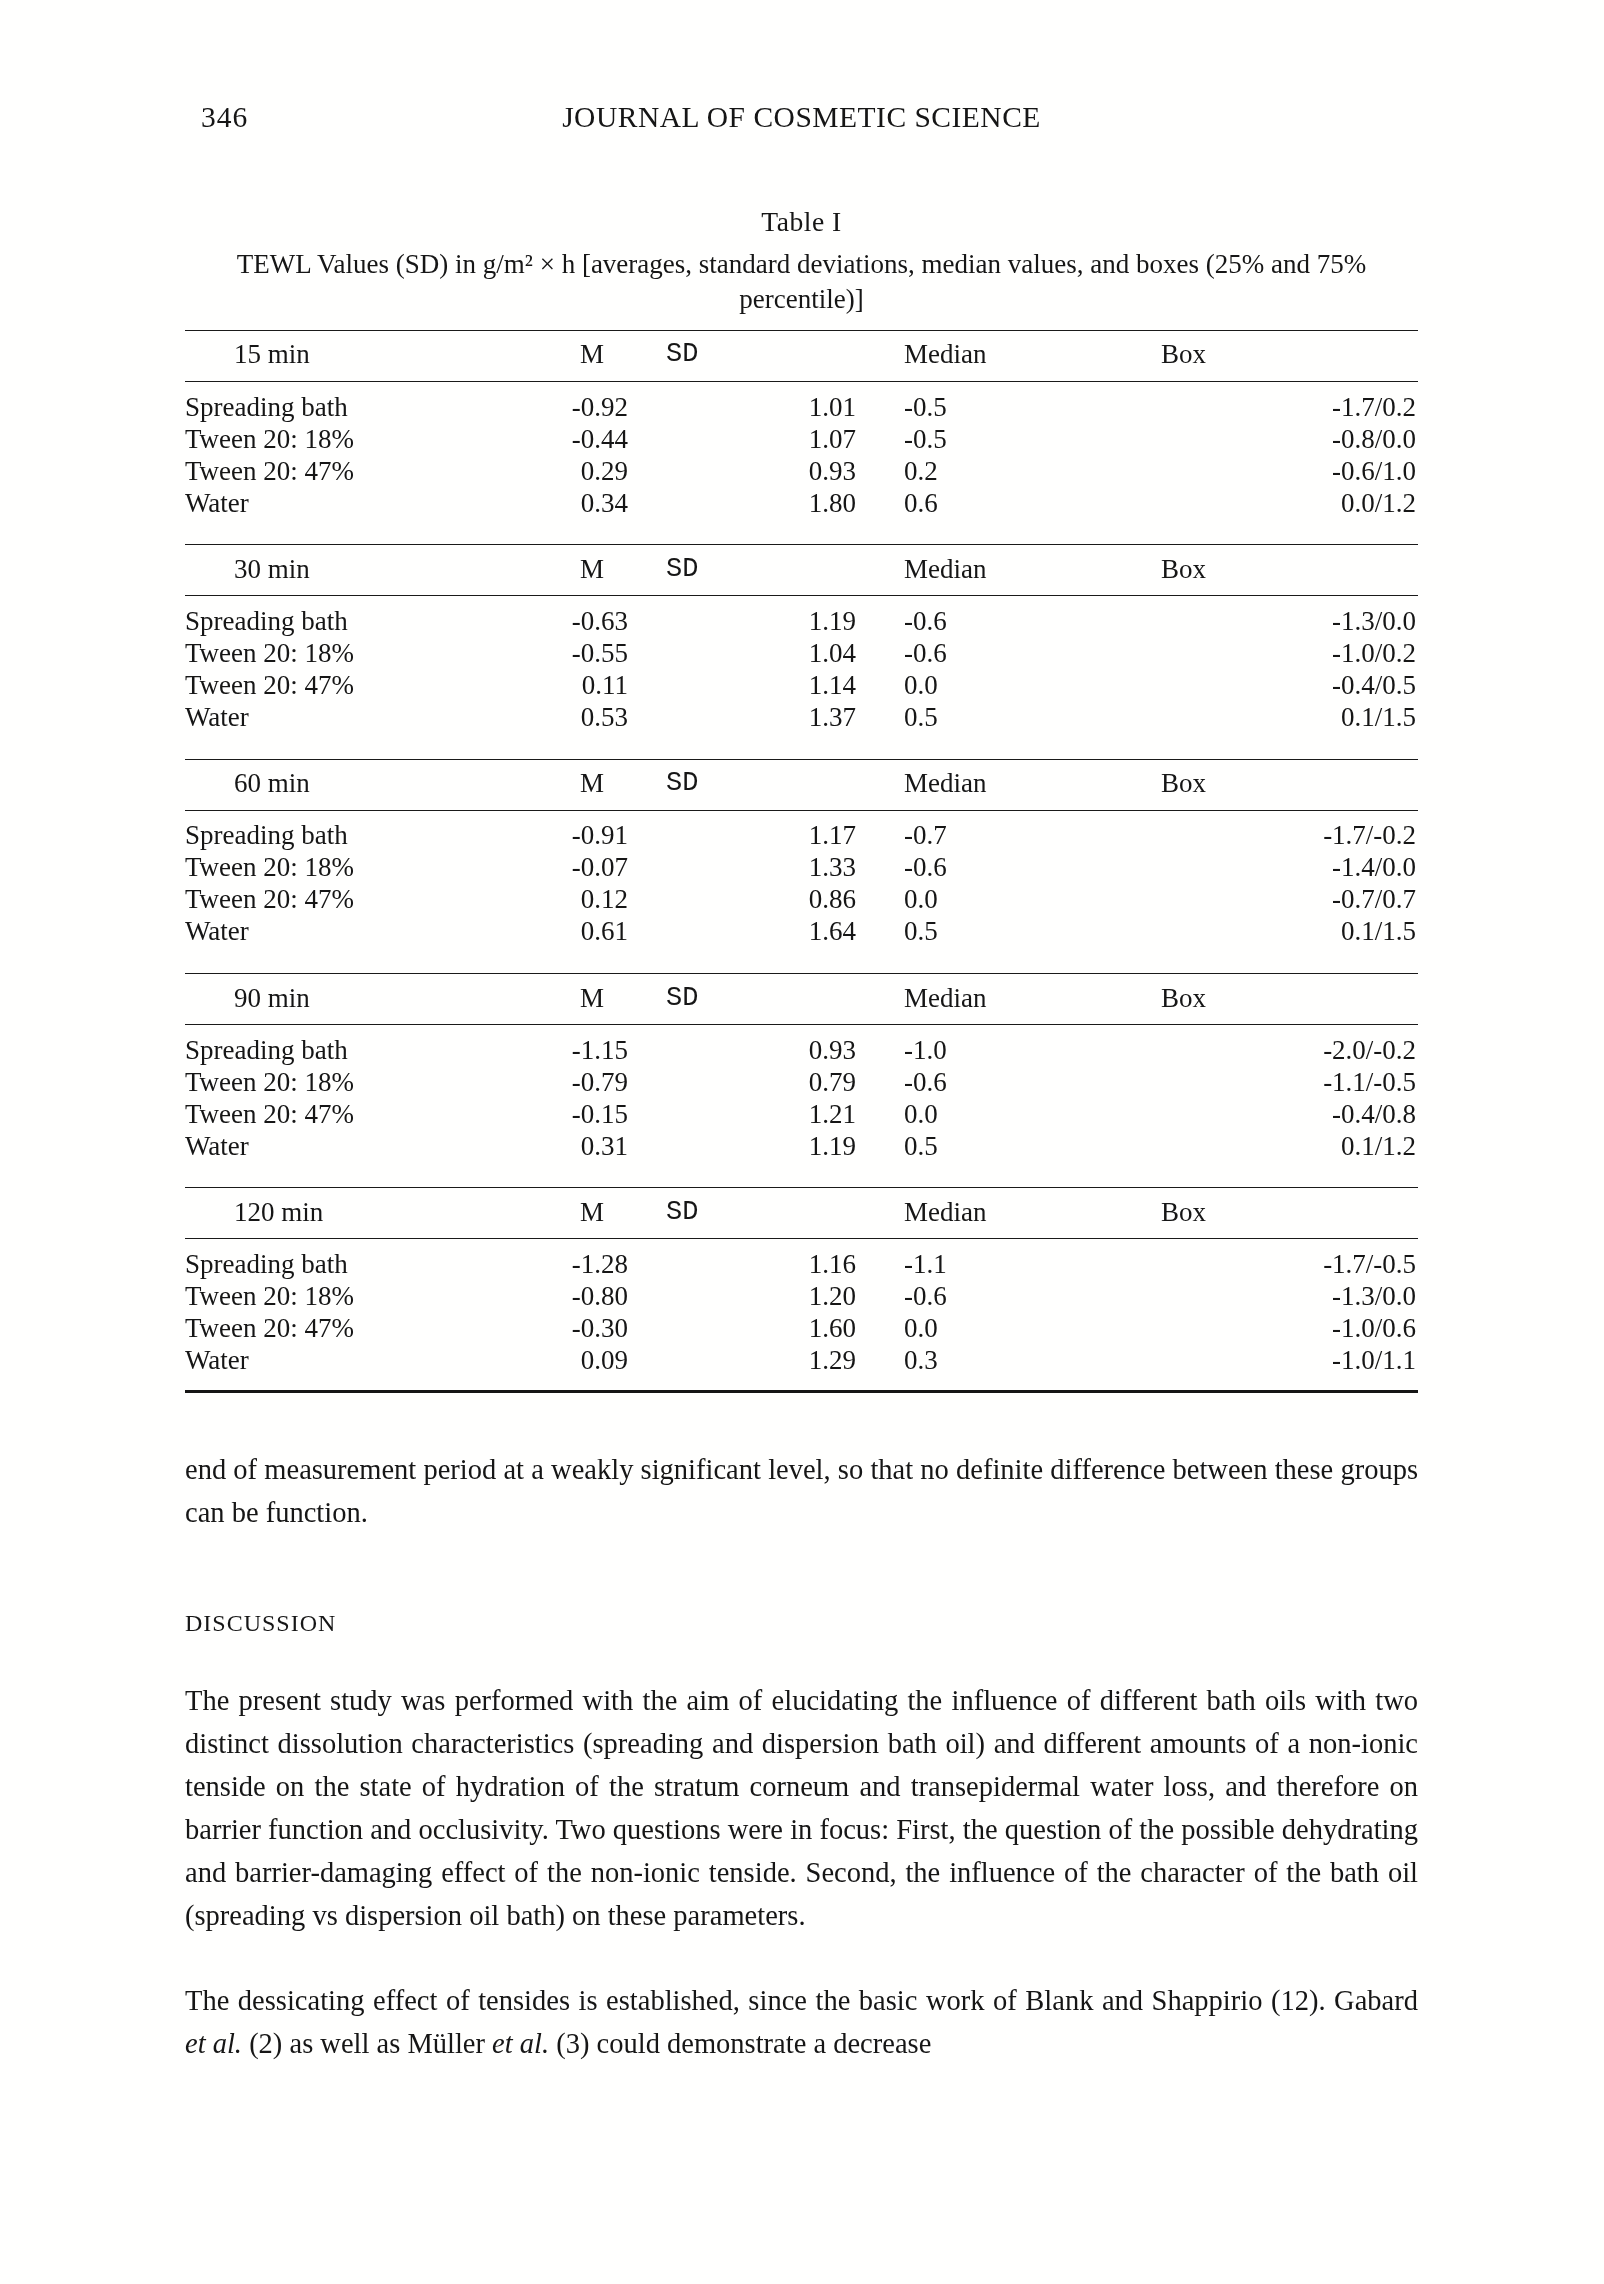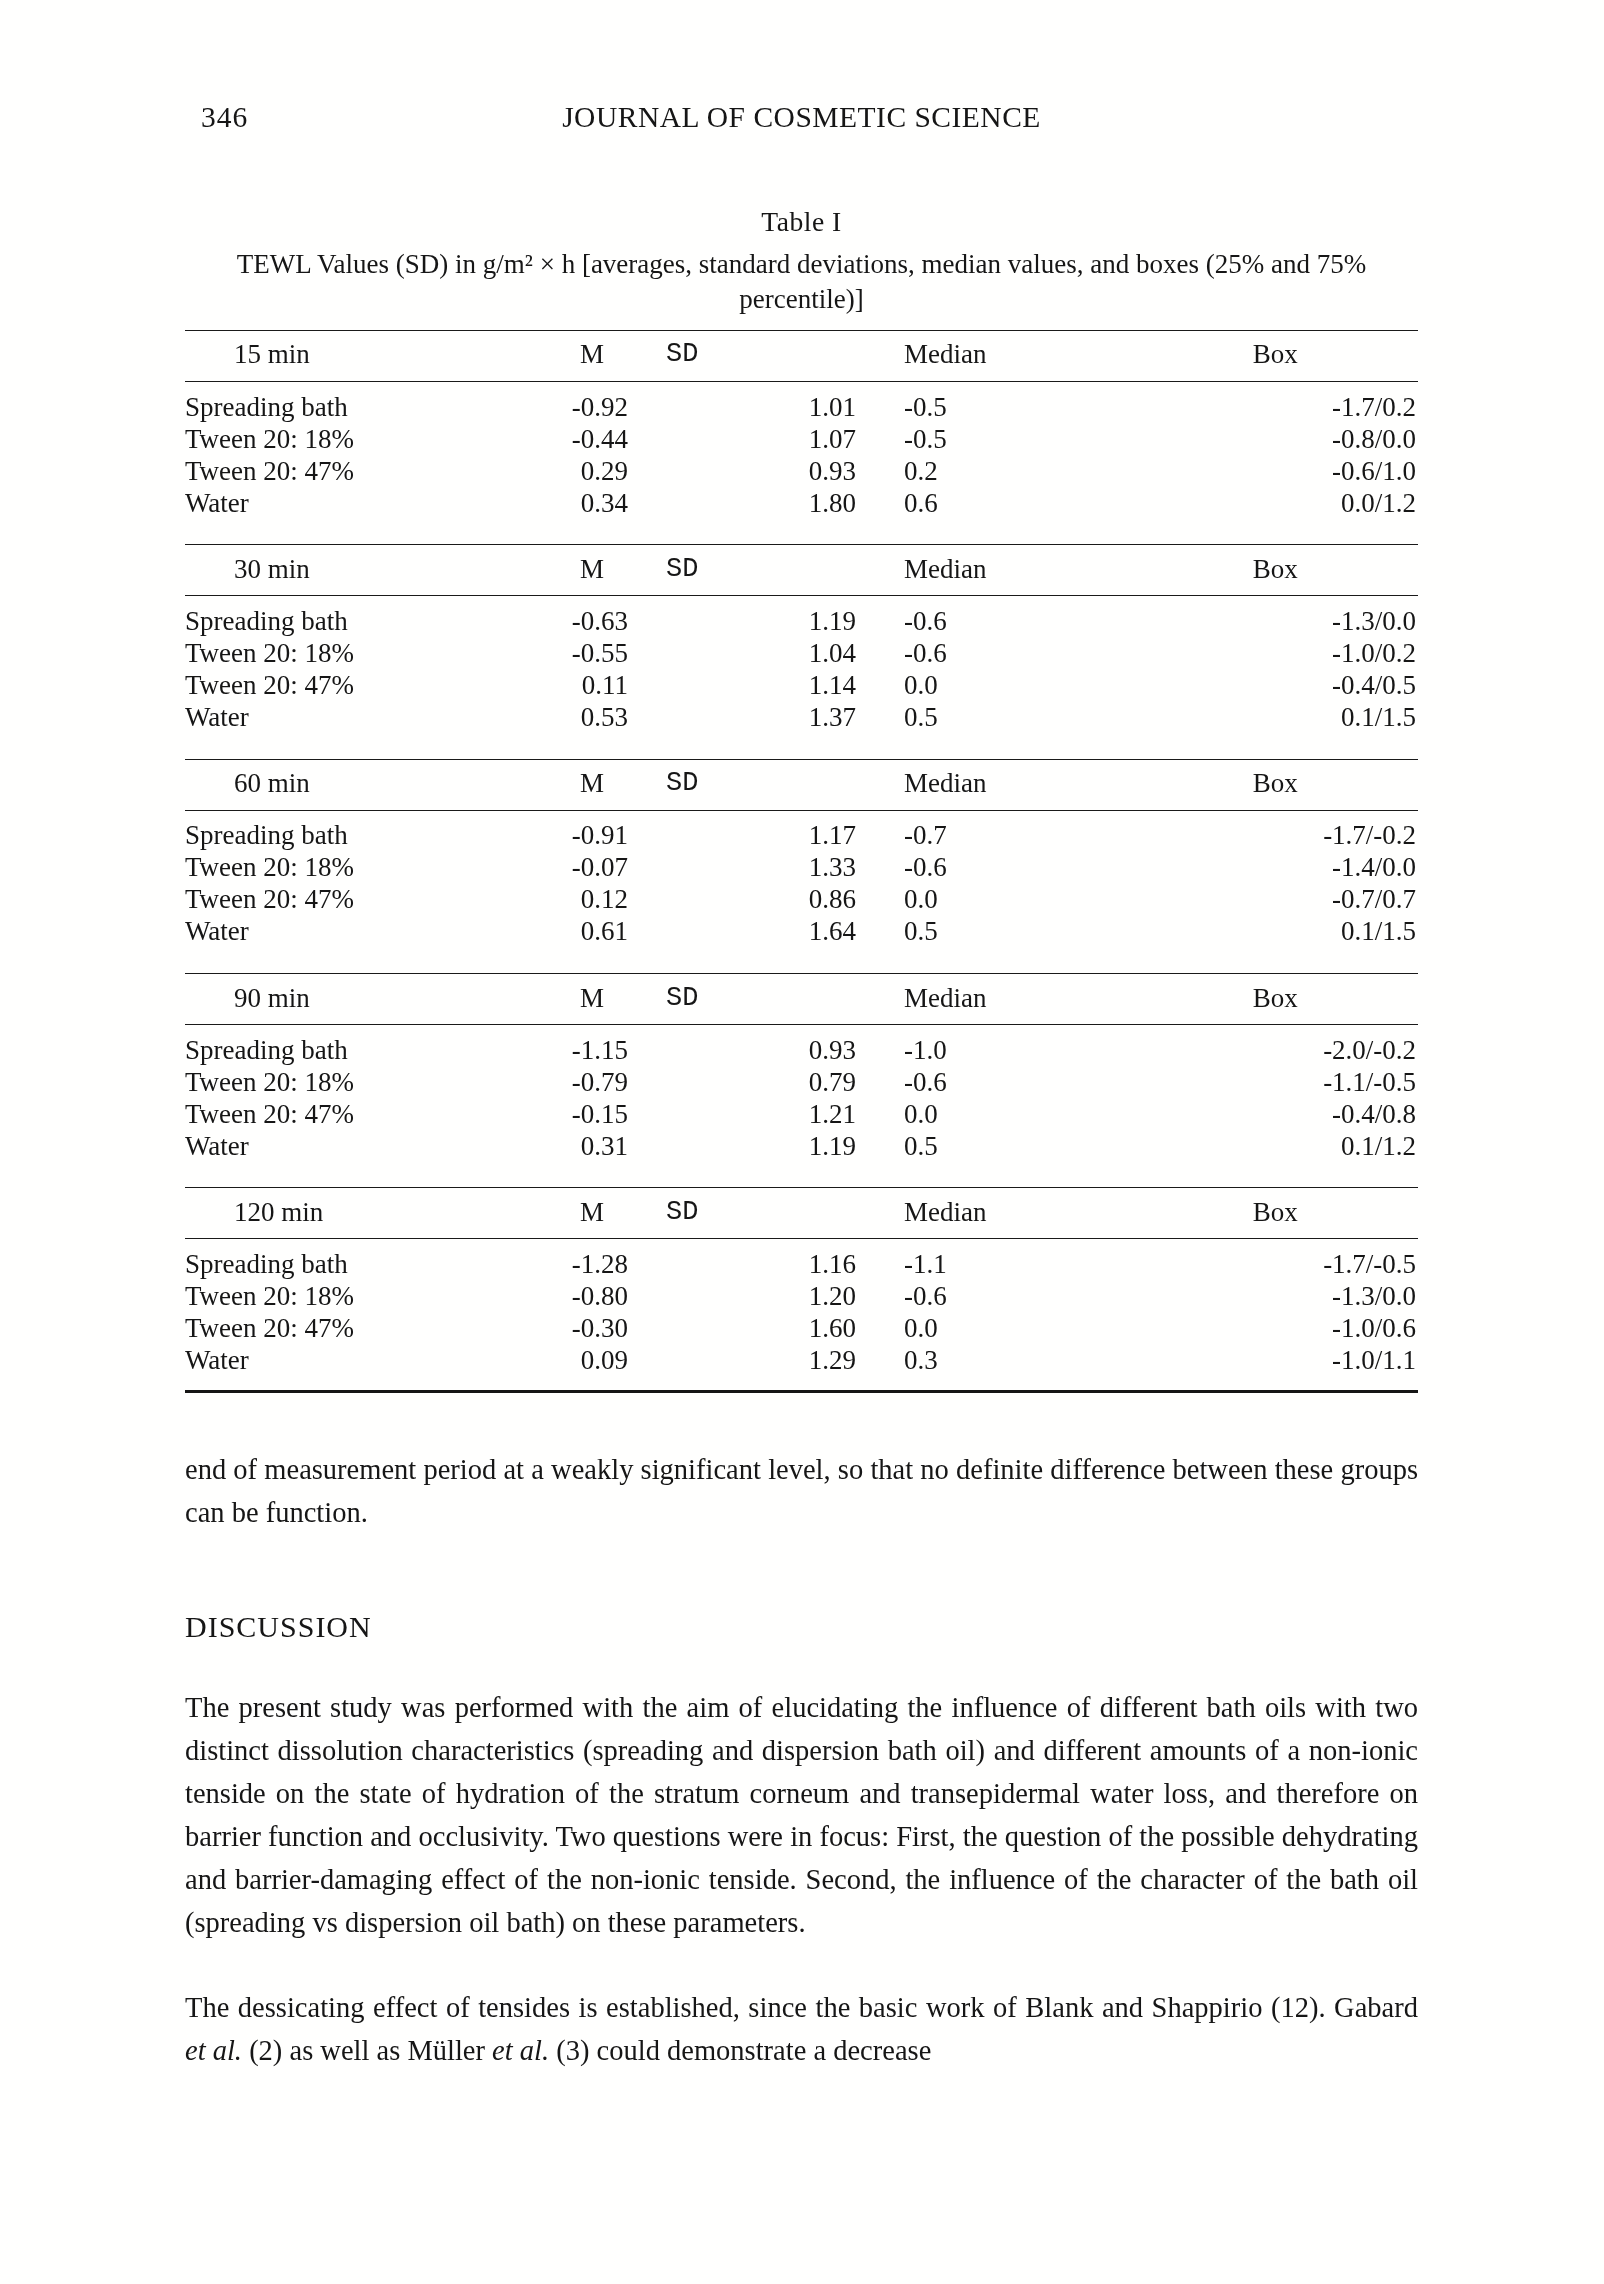--- a/index.html
+++ b/index.html
@@ -33,21 +33,21 @@
     grid-template-columns: 291px 190px 238px 257px 257px;
     border-top: 1.9px solid #1a1a1a;
     border-bottom: 1.9px solid #1a1a1a;
     padding: 8.6px 0 10.5px;
     font-size: 27px;
   }
   .h-time { text-align: left; padding-left: 49px; }
   .h-m   { text-align: right; padding-right: 62px; }
   .h-sd  { text-align: left; padding-right: 57px; font-family: Liberation Mono, monospace; }
   .h-med { text-align: left; padding-right: 38px; }
-  .h-box { text-align: center; padding-right: 28.5px; }
+  .h-box { text-align: left; padding-right: 28.5px; }
   .t-rows { padding: 8.6px 0 14.3px; }
   .t-row {
     display: grid;
     grid-template-columns: 291px 190px 238px 257px 257px;
     font-size: 27px;
     line-height: 32px;
   }
   .cl { text-align: left; }
   .cm { text-align: right; padding-right: 38px; }
   .cs { text-align: right; padding-right: 48px; }
@@ -57,21 +57,21 @@
   
   .para {
     margin-top: 42px;
     font-size: 28.5px;
     line-height: 43px;
     text-align: justify;
   }
   .para.first-after-table { margin-top: 55px; }
   .secheading {
     margin-top: 76px;
-    font-size: 30px;
+    font-size: 24px;
     font-weight: normal;
     letter-spacing: 1px;
   }
   .para i { font-style: italic; }
 </style>
 </head>
 <body>
 
 <div class="page">
 

